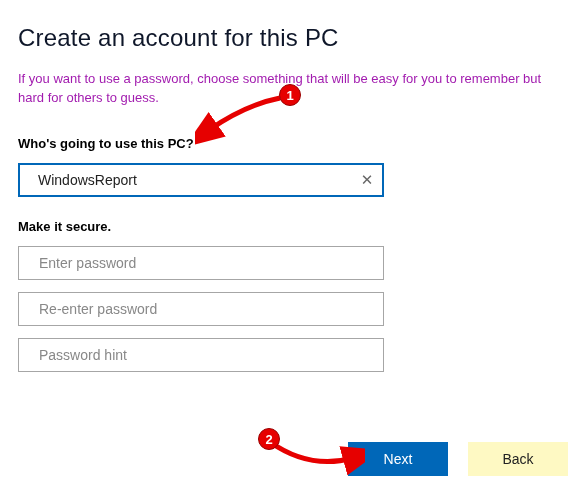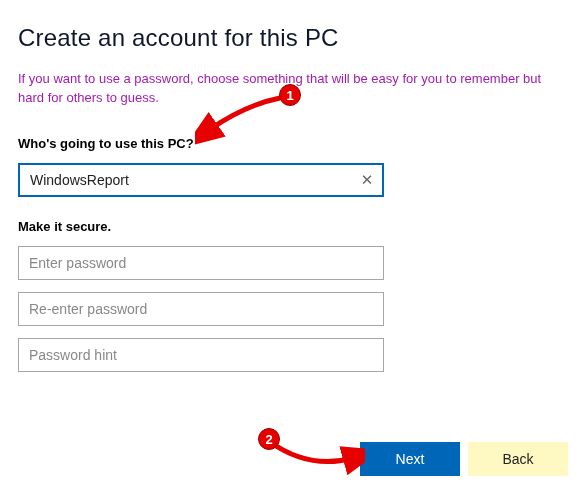--- a/index.html
+++ b/index.html
@@ -44,58 +44,58 @@
       align-items: center;
       margin-bottom: 22px;
       background: #fff;
       position: relative;
     }
     .input-wrap input {
       flex: 1;
       height: 100%;
       border: none;
       outline: none;
-      padding: 0 10px;
+      padding: 0 18px;
       font-size: 14px;
       color: #222;
       font-family: inherit;
       background: transparent;
     }
     .clear-btn {
       width: 30px;
       height: 100%;
       display: flex;
       align-items: center;
       justify-content: center;
       cursor: pointer;
       color: #666;
       font-size: 15px;
     }
     .plain-input {
       width: 366px;
       height: 34px;
       border: 1px solid #a6a6a6;
-      padding: 0 10px;
+      padding: 0 20px;
       font-size: 14px;
       color: #222;
       font-family: inherit;
       outline: none;
       display: block;
       margin-bottom: 12px;
       background: #fff;
     }
     .plain-input::placeholder {
       color: #888;
     }
     .button-row {
       position: absolute;
       bottom: 24px;
       right: 18px;
       display: flex;
-      gap: 8px;
+      gap: 20px;
     }
     .btn {
       width: 100px;
       height: 34px;
       border: none;
       font-size: 14px;
       font-family: inherit;
       cursor: pointer;
     }
     .btn-primary {

